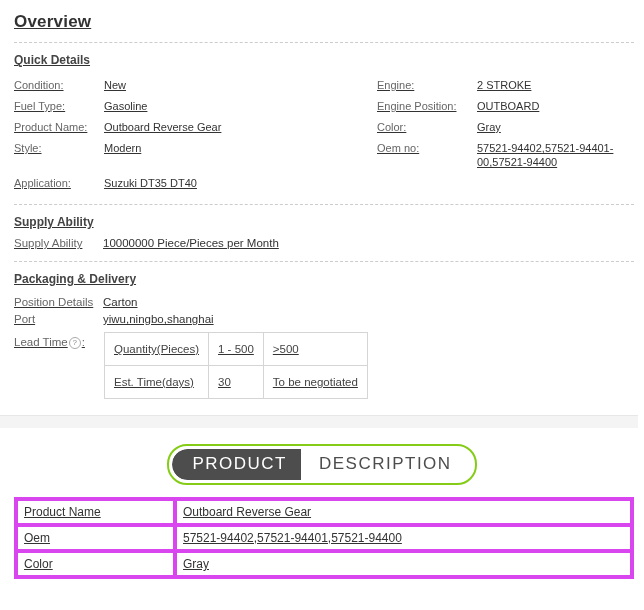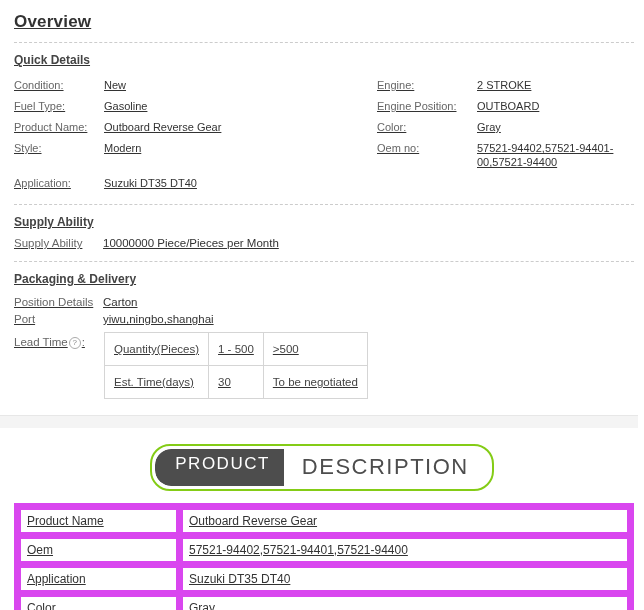--- a/index.html
+++ b/index.html
@@ -197,36 +197,36 @@
     color: #ffffff;
     font-size: 17px;
     letter-spacing: 1.5px;
     padding: 5px 14px 6px 20px;
     border-radius: 16px 0 0 16px;
     font-family: "Liberation Sans", sans-serif;
   }
   .banner-right {
     background: #ffffff;
     color: #4d4d4d;
-    font-size: 22px;
+    font-size: 17px;
     letter-spacing: 1.5px;
     padding: 5px 20px 6px 10px;
     margin-left: 8px;
   }
 
   
   .spec-wrap {
     padding: 0 10px 0 14px;
   }
   table.spec-table {
     width: 100%;
     border-collapse: collapse;
   }
   table.spec-table td {
-    border: 7px solid #d946ef;
+    border: 4px solid #d946ef;
     font-size: 12px;
     color: #333333;
     padding: 4px 6px;
     height: 11px;
   }
   td.spec-key {
     width: 143px;
   }
   td.spec-val {
     width: auto;
@@ -337,24 +337,20 @@
       <tbody>
           <tr>
         <td class="spec-key">Product Name</td>
         <td class="spec-val">Outboard Reverse Gear</td>
       </tr>
       <tr>
         <td class="spec-key">Oem</td>
         <td class="spec-val">57521-94402,57521-94401,57521-94400</td>
       </tr>
       <tr>
-        <td class="spec-key">Application</td>
-        <td class="spec-val">Suzuki DT35 DT40</td>
-      </tr>
-      <tr>
         <td class="spec-key">Color</td>
         <td class="spec-val">Gray</td>
       </tr>
 
     </tbody>
       </table>
   </div>
 
   <div class="right-gutter"></div>
 </div>

